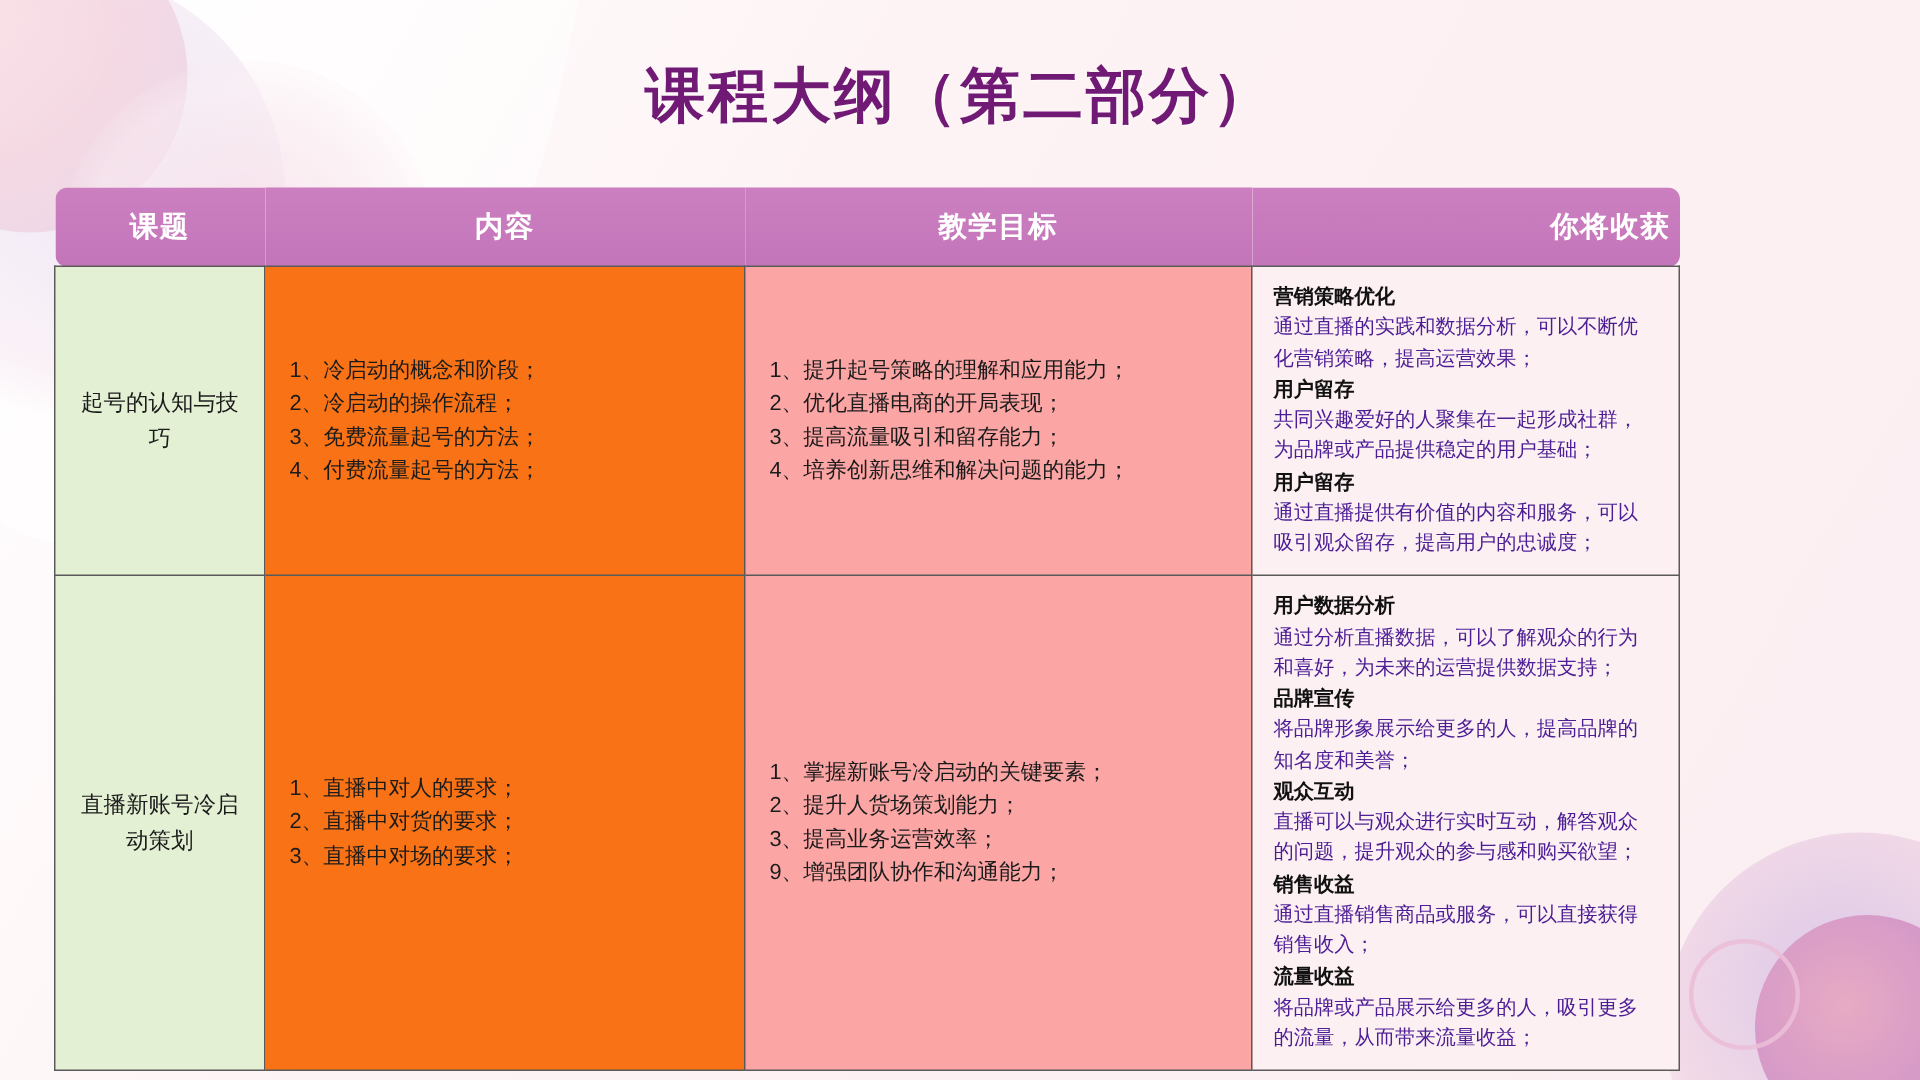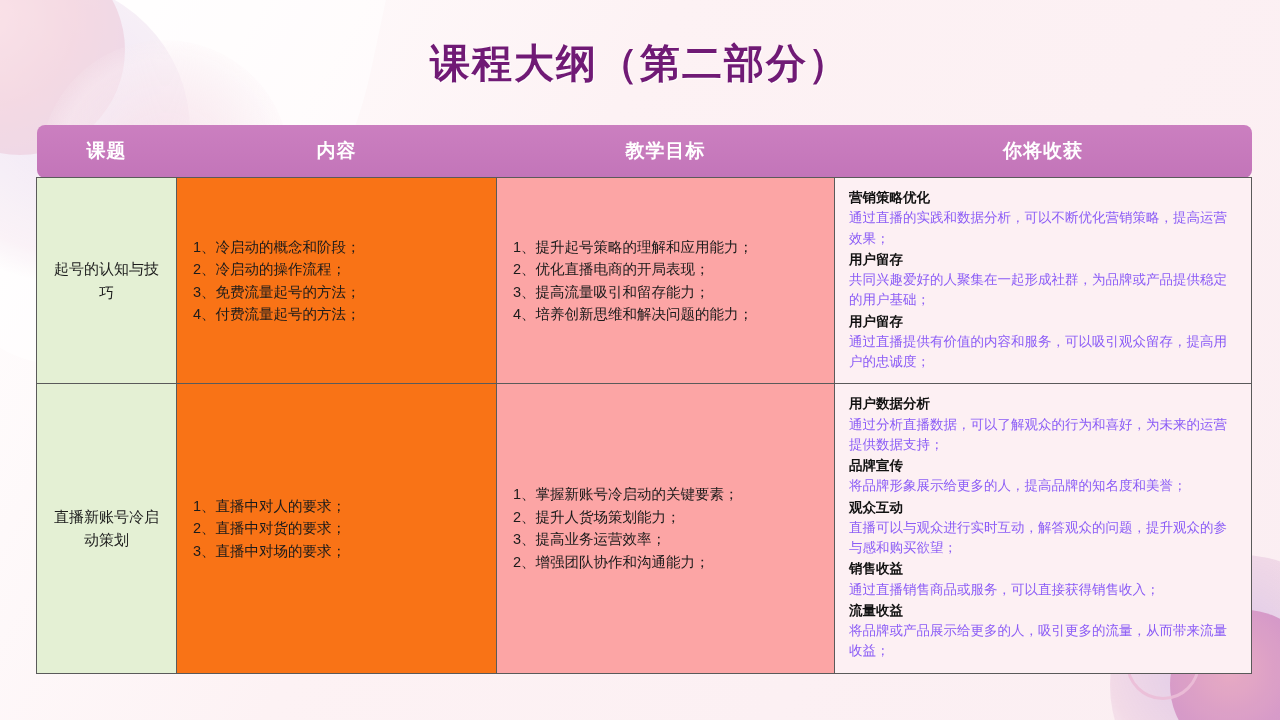--- a/index.html
+++ b/index.html
@@ -82,38 +82,38 @@
     letter-spacing: 2px;
     color: #701a75;
     text-shadow: 1px 1px 0 rgba(255,255,255,.8);
   }
 
   
   .table-wrap {
     position: absolute;
     left: 36px;
     top: 125px;
-    width: 1216px;
+    width: 1084px;
   }
   table.outline {
     border-collapse: collapse;
     width: 100%;
     table-layout: fixed;
   }
   thead th {
     background: linear-gradient(180deg, #cb7fc0 0%, #c375b9 100%);
     color: #ffffff;
     font-size: 19px;
     font-weight: bold;
     padding: 13px 6px;
     letter-spacing: 1px;
     border: none;
   }
   thead th:first-child { border-top-left-radius: 8px; border-bottom-left-radius: 8px; }
-  thead th:last-child { border-top-right-radius: 8px; border-bottom-right-radius: 8px; }
+  thead th:last-child { border-top-right-radius: 8px; border-bottom-right-radius: 8px; text-align: right; }
 
   tbody td {
     border: 1px solid #5a5a5a;
     vertical-align: middle;
     font-size: 14.5px;
     color: #1b1b1b;
     line-height: 1.55;
   }
   td.c-topic {
     background: #e4f0d4;
@@ -135,21 +135,21 @@
     vertical-align: top;
     font-size: 13.5px;
     line-height: 1.5;
   }
   .lines div { white-space: nowrap; }
   .gain-item { margin-bottom: 1px; }
   .gain-head {
     font-weight: bold;
     color: #111;
   }
-  .gain-body { color: #8b5cf6; }
+  .gain-body { color: #4c1d95; }
 
   
   .watermark {
     position: absolute;
     left: 455px;
     top: 195px;
     width: 430px;
     height: 330px;
     color: rgba(120,120,120,.20);
     font-size: 17px;
@@ -247,21 +247,21 @@
             <div>1、直播中对人的要求；</div>
             <div>2、直播中对货的要求；</div>
             <div>3、直播中对场的要求；</div>
           </div>
         </td>
         <td class="c-goal">
           <div class="lines">
             <div>1、掌握新账号冷启动的关键要素；</div>
             <div>2、提升人货场策划能力；</div>
             <div>3、提高业务运营效率；</div>
-            <div>2、增强团队协作和沟通能力；</div>
+            <div>9、增强团队协作和沟通能力；</div>
           </div>
         </td>
         <td class="c-gain">
           <div class="gain-item">
             <div class="gain-head">用户数据分析</div>
             <div class="gain-body">通过分析直播数据，可以了解观众的行为和喜好，为未来的运营提供数据支持；</div>
           </div>
           <div class="gain-item">
             <div class="gain-head">品牌宣传</div>
             <div class="gain-body">将品牌形象展示给更多的人，提高品牌的知名度和美誉；</div>

